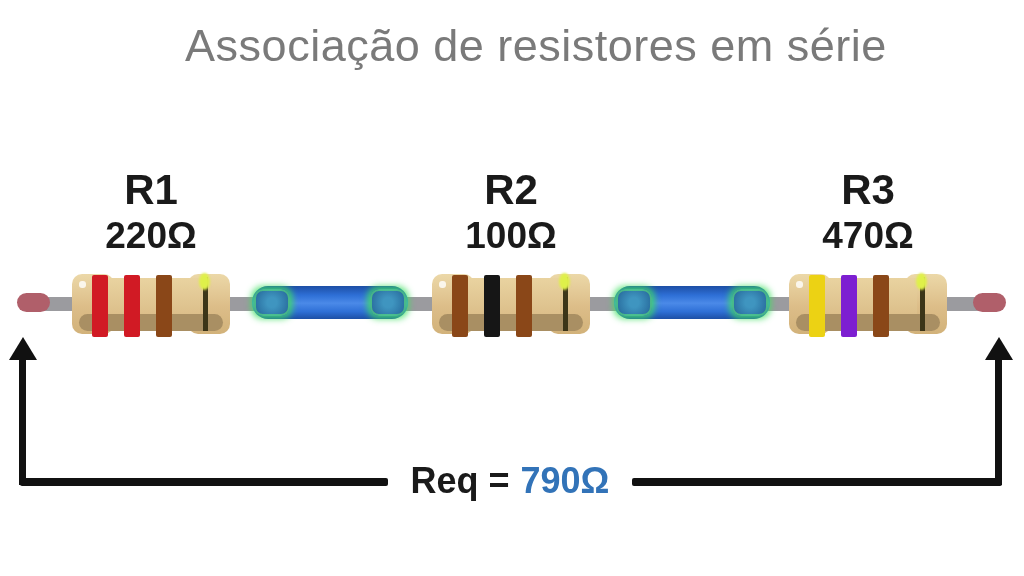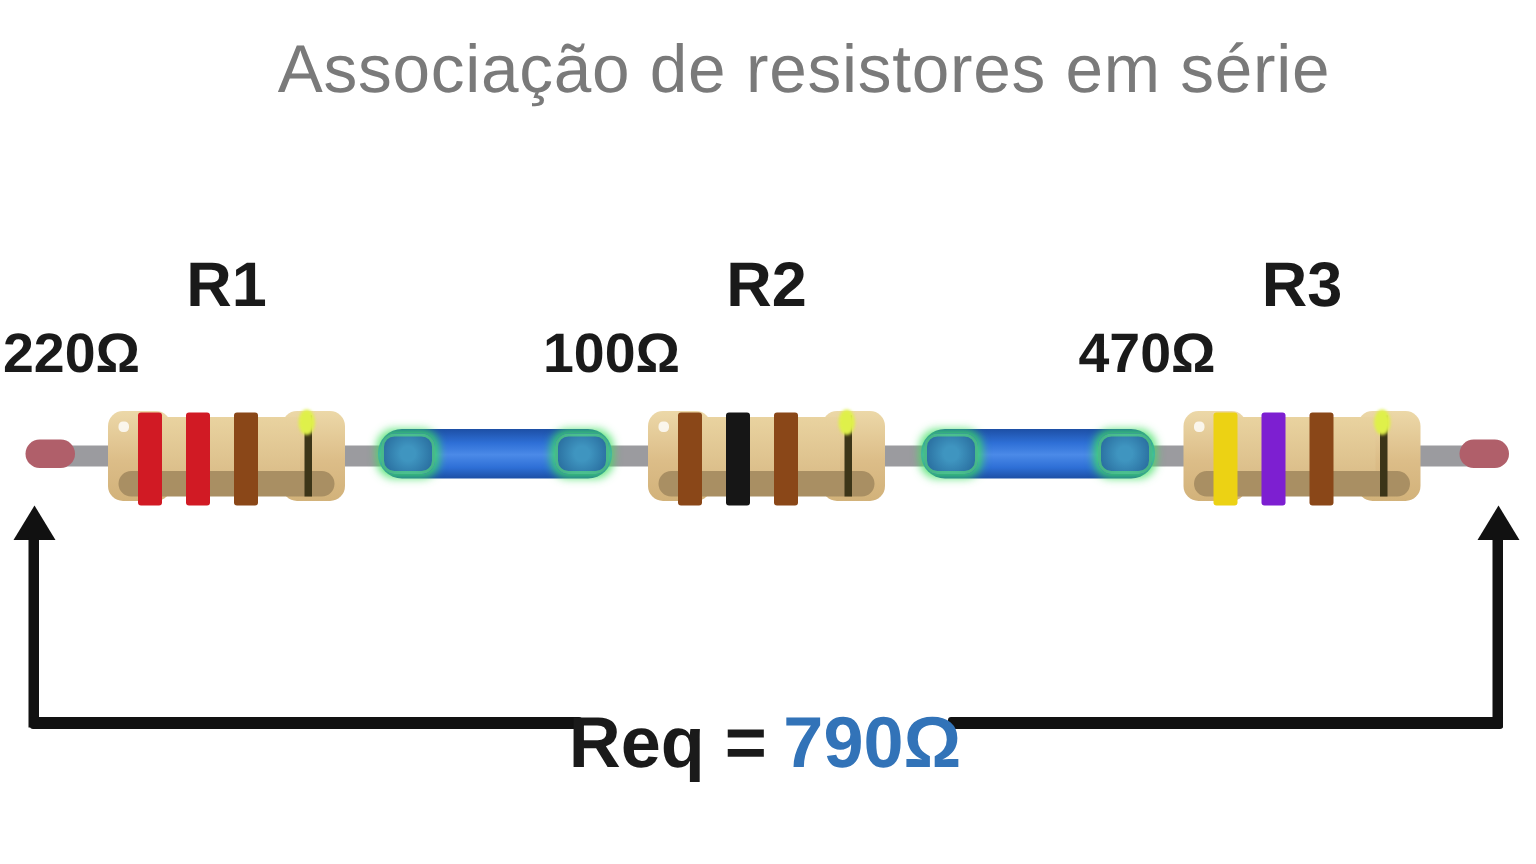--- a/index.html
+++ b/index.html
@@ -48,21 +48,21 @@
   
   .resistor-group{position:absolute;top:274px;width:158px;}
   .rpos1{left:72px}
   .rpos2{left:432px}
   .rpos3{left:789px}
   .r-name{
     position:absolute;left:-70px;right:-70px;top:-102px;text-align:center;
     font-size:42px;font-weight:700;color:var(--text-black);line-height:36px;
   }
   .r-value{
-    position:absolute;left:-70px;right:-70px;top:-58px;
+    position:absolute;left:-70px;right:-70px;top:-58px;text-align:center;
     font-size:37px;font-weight:700;color:var(--text-black);line-height:40px;
   }
   .r-body{position:absolute;left:0;top:0;width:158px;height:60px;}
   .rcap{position:absolute;top:0;bottom:0;width:42px;border-radius:10px;
     background:linear-gradient(180deg,#ecd8a8 0%,#dcbd88 55%,#d2b27a 100%);}
   .rcap.cl{left:0}
   .rcap.cr{right:0}
   .rmid{position:absolute;left:30px;right:30px;top:4px;bottom:4px;
     background:linear-gradient(180deg,#e9d3a0,#d6b681);}
   .rshade{position:absolute;left:7px;right:7px;bottom:3px;height:17px;border-radius:9px;
@@ -83,22 +83,22 @@
   .vline.vr{left:995px}
   .arrowhead{position:absolute;top:337px;width:0;height:0;
     border-left:14px solid transparent;border-right:14px solid transparent;
     border-bottom:23px solid #111;}
   .arrowhead.al{left:9px}
   .arrowhead.ar{left:985px}
   .hline{position:absolute;top:478px;height:8px;background:#111;border-radius:2px;}
   .hline.hl{left:20px;width:368px}
   .hline.hr{left:632px;width:370px}
   .req{
-    position:absolute;top:474px;left:360px;width:300px;text-align:center;
-    font-size:48px;font-weight:700;color:var(--text-black);line-height:44px;white-space:nowrap;
+    position:absolute;top:459px;left:360px;width:300px;text-align:center;
+    font-size:36px;font-weight:700;color:var(--text-black);line-height:44px;white-space:nowrap;
   }
   .req .blue{color:var(--equation-blue);margin-left:11px;}
 </style>
 </head>
 <body>
 
 <div class="stage">
 
   <div class="title">Associação de resistores em série</div>
 

